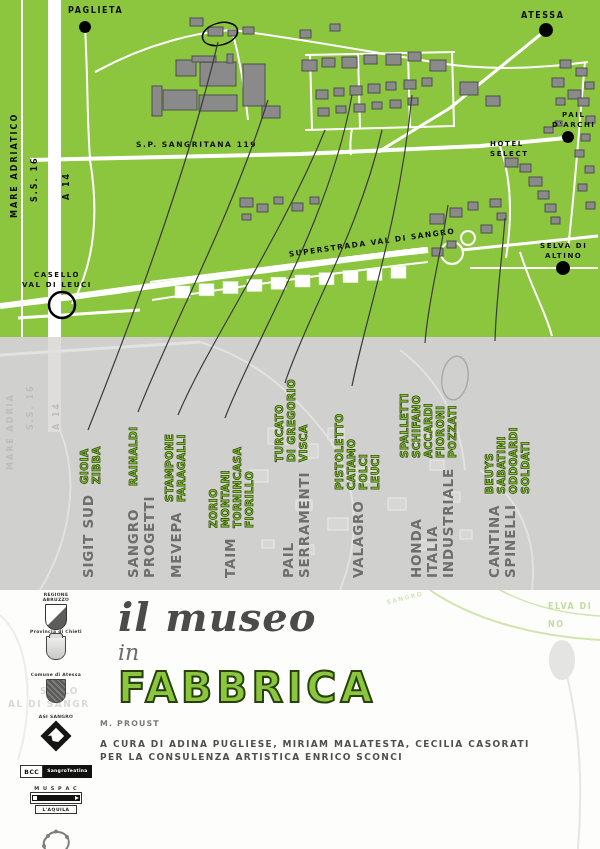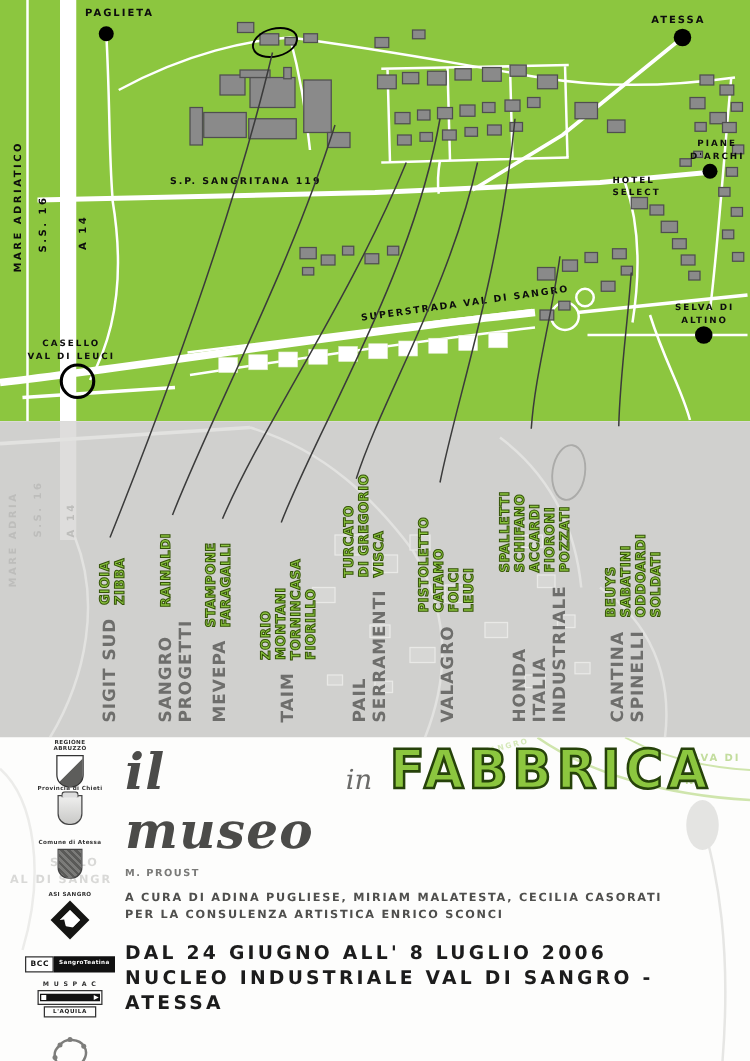--- a/index.html
+++ b/index.html
@@ -23,21 +23,21 @@
                color:#6e6e6c;white-space:pre-line;z-index:6;}
   .col-artist{position:absolute;transform-origin:0 0;transform:rotate(-90deg);
                font:bold 10.5px "DejaVu Sans",sans-serif;line-height:12px;letter-spacing:0.4px;
                color:#8CC63F;-webkit-text-stroke:0.8px #335207;white-space:pre-line;z-index:6;}
   #leader-svg{position:absolute;left:0;top:0;z-index:5;pointer-events:none;}
   
   #bottom-section{position:absolute;left:0;top:590px;width:600px;height:259px;background:#fdfdfc;}
   #bottom-ghost-svg{position:absolute;left:0;top:0;}
   .ghost-txt{position:absolute;font:bold 8px "DejaVu Sans",sans-serif;letter-spacing:1.5px;z-index:1;}
   #content{position:absolute;left:100px;top:3px;width:470px;z-index:3;}
-  #title-row{display:flex;align-items:baseline;}
+  #title-row{display:flex;align-items:baseline;flex-direction:column;}
   #title-italic{font:bold italic 40px "DejaVu Serif",serif;color:#4b4b49;letter-spacing:1px;}
   #title-in{font:italic 22px "DejaVu Serif",serif;color:#6b6b69;margin:0 14px 0 18px;}
   #title-big{font:bold 41px "DejaVu Sans",sans-serif;color:#8CC63F;letter-spacing:4px;
              -webkit-text-stroke:2px #26420a;transform:scaleY(1.05);transform-origin:left bottom;}
   #quote{margin-top:6px;font:7.8px "DejaVu Sans",sans-serif;font-weight:bold;letter-spacing:1.2px;
          color:#7a7a78;width:462px;}
   #quote-author{display:block;text-align:left;padding-right:14px;margin-top:3px;}
   #curators{margin-top:10px;font:bold 9px "DejaVu Sans",sans-serif;letter-spacing:1.4px;
             color:#4f4f4d;line-height:13px;white-space:pre-line;}
   .big-line{font:bold 15px "DejaVu Sans",sans-serif;letter-spacing:2.6px;color:#1c1c1c;
@@ -199,21 +199,21 @@
       </g>
     </svg>
     <div class="map-label" style="left:68px;top:6px;">PAGLIETA</div>
     <div class="map-label" style="left:521px;top:11px;">ATESSA</div>
     <div class="vlabel map-road" style="left:10px;top:218px;">MARE ADRIATICO</div>
     <div class="vlabel map-road" style="left:30px;top:202px;">S.S. 16</div>
     <div class="vlabel map-road" style="left:62px;top:200px;">A 14</div>
     <div class="map-label" style="left:136px;top:140px;font-size:7.5px;">S.P. SANGRITANA 119</div>
     <div class="map-label" style="left:490px;top:139px;font-size:7px;">HOTEL
 SELECT</div>
-    <div class="map-label" style="left:552px;top:110px;font-size:7px;text-align:center;">PIANE
+    <div class="map-label" style="left:552px;top:110px;font-size:7px;text-align:center;">PAIL
 D'ARCHI</div>
     <div class="map-label" style="left:540px;top:241px;font-size:7px;text-align:center;">SELVA DI
 ALTINO</div>
     <div class="map-label" style="left:22px;top:270px;font-size:7px;text-align:center;">CASELLO
 VAL DI LEUCI</div>
     <div id="lbl-superstrada">SUPERSTRADA VAL DI SANGRO</div>
   </div>
 
   <div id="mid-section">
     <svg id="ghost-svg" width="600" height="253">
@@ -365,18 +365,16 @@
       <div id="title-row">
         <span id="title-italic">il museo</span>
         <span id="title-in">in</span>
         <span id="title-big">FABBRICA</span>
       </div>
       <div id="quote">
         <span id="quote-author">M. PROUST</span>
       </div>
       <div id="curators">A CURA DI ADINA PUGLIESE, MIRIAM MALATESTA, CECILIA CASORATI
 PER LA CONSULENZA ARTISTICA ENRICO SCONCI</div>
-      <div id="dates" class="big-line">DAL 24 GIUGNO ALL' 8 LUGLIO 2006
-NUCLEO INDUSTRIALE VAL DI SANGRO - ATESSA</div>
 
     </div>
   </div>
 </div>
 
 </body></html>

